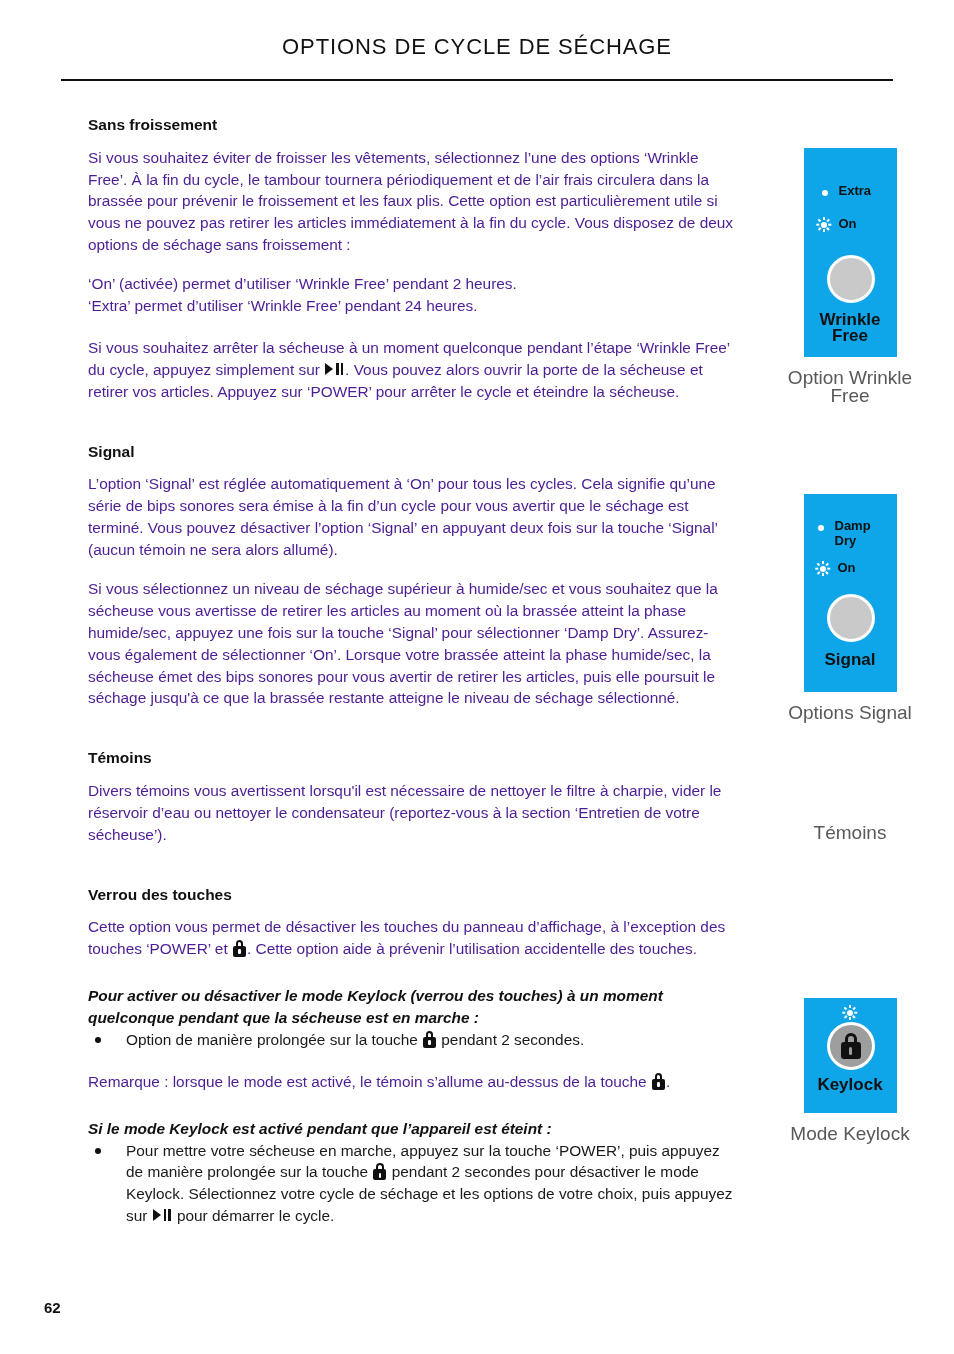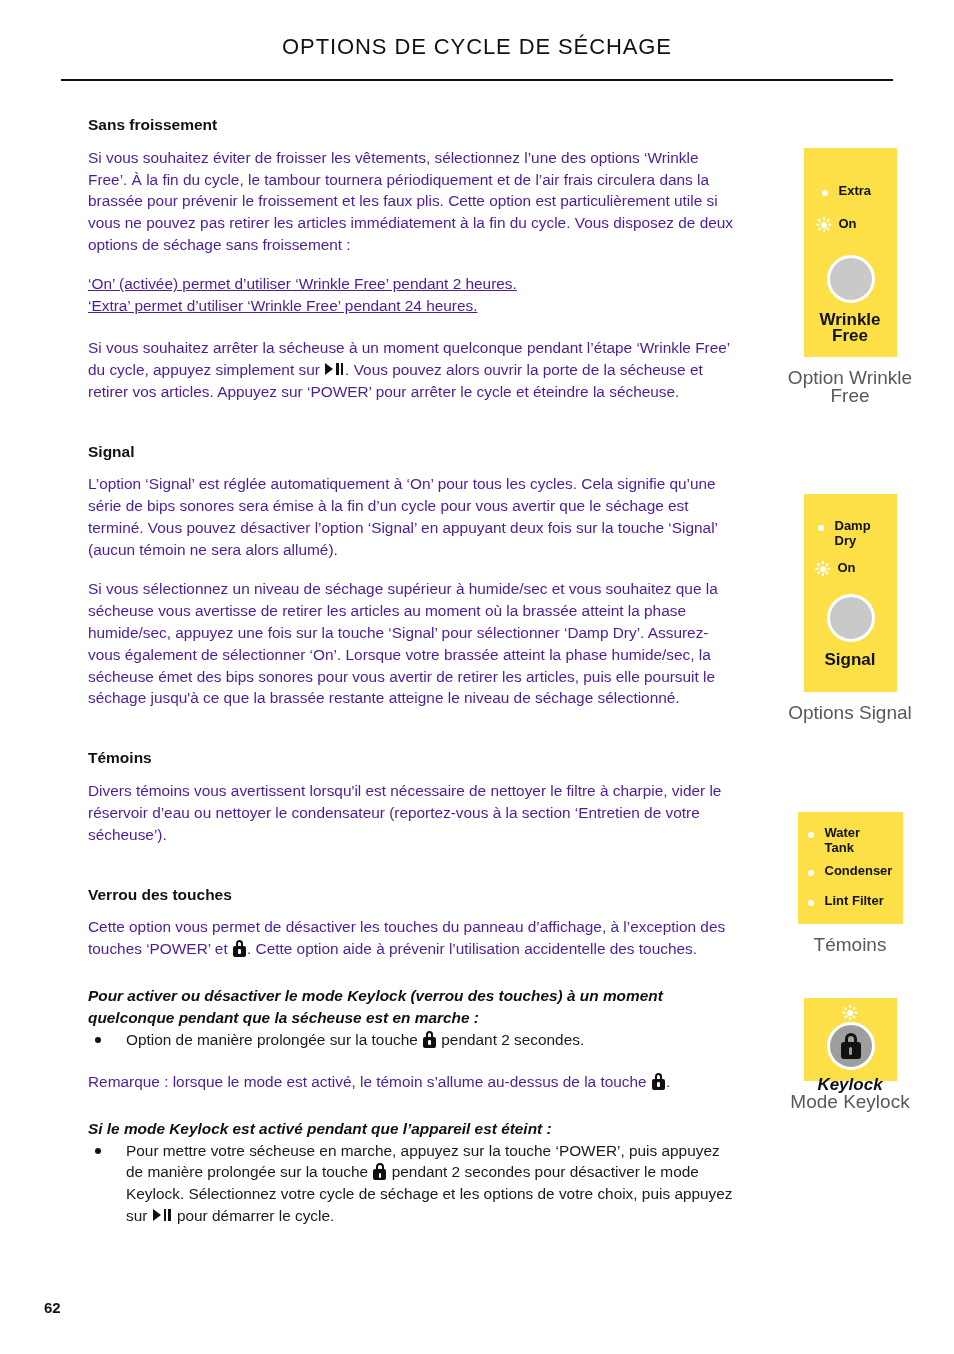--- a/index.html
+++ b/index.html
@@ -56,21 +56,21 @@
     margin: 8px 0 12px 0;
     line-height: 1.2;
     color: #111111;
   }
   p.body-text {
     font-size: 15.4px;
     line-height: 21.9px;
     margin: 0 0 17px 0;
     color: #4c1d95;
   }
-  p.body-text.tight { margin-bottom: 0; text-decoration: underline; }
+  p.body-text.tight { margin-bottom: 0; }
   p.lead-in {
     font-size: 15.4px;
     line-height: 21.9px;
     font-weight: bold;
     margin: 0 0 0 0;
     color: #111111;
     font-style: italic;
   }
   .gap-lg { height: 20px; }
   .gap-md { height: 15px; }
@@ -163,21 +163,21 @@
     height: 5px;
     background: #ffffff;
     border-radius: 1.2px;
   }
 
   
   .figure {
     position: absolute;
   }
   .panel {
-    background: #fde047;
+    background: #0ea5e9;
     position: relative;
   }
   .caption {
     text-align: center;
     font-size: 19px;
     line-height: 18px;
     color: #595959;
     margin-top: 12px;
   }
 
@@ -397,40 +397,25 @@
           </span>
         <span class="ind-label" style="margin-left:7px; margin-top:1px;">On</span>
       </div>
       <div class="knob" style="left:23px; top:100px; width:48px; height:48px;"></div>
       <div class="knob-label" style="left:0; top:158px;">Signal</div>
     </div>
     <div class="caption">Options Signal</div>
   </div>
 
   <div class="figure" style="left:750px; top:812px; width:200px;">
-    <div class="panel" style="width:105px; height:112px; margin:0 auto;">
-      <div class="ind-row" style="left:10px; top:14px;">
-        <span class="ind-dot"></span>
-        <span class="ind-label">Water
-Tank</span>
-      </div>
-      <div class="ind-row" style="left:10px; top:52px;">
-        <span class="ind-dot"></span>
-        <span class="ind-label">Condenser</span>
-      </div>
-      <div class="ind-row" style="left:10px; top:82px;">
-        <span class="ind-dot"></span>
-        <span class="ind-label">Lint Filter</span>
-      </div>
-    </div>
     <div class="caption">Témoins</div>
   </div>
 
   <div class="figure" style="left:760px; top:998px; width:180px;">
-    <div class="panel" style="width:93px; height:83px; margin:0 auto;font-style:italic;">
+    <div class="panel" style="width:93px; height:115px; margin:0 auto;">
       <div style="position:absolute; left:39px; top:6px;">
         <span class="sunburst" style="display:block;">
             <i class="r1"></i>
             <i class="r2"></i>
             <i class="r3"></i>
             <i class="r4"></i>
             <span class="core"></span>
           </span>
       </div>
       <div class="knob" style="left:23px; top:24px; width:48px; height:48px; background:#9e9e9e;">

